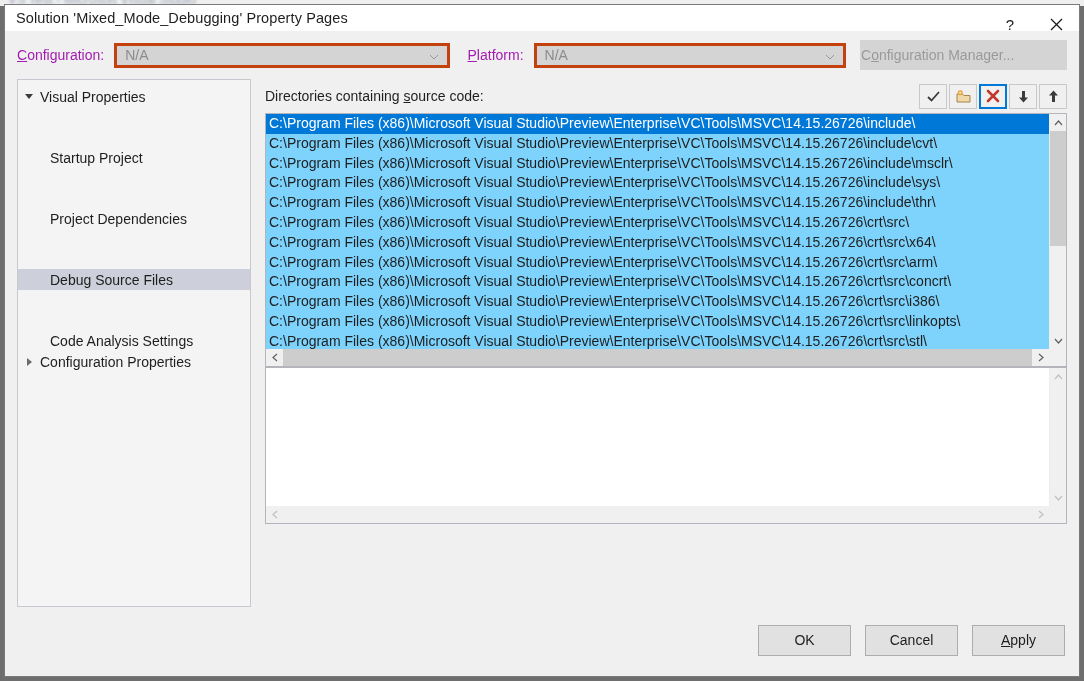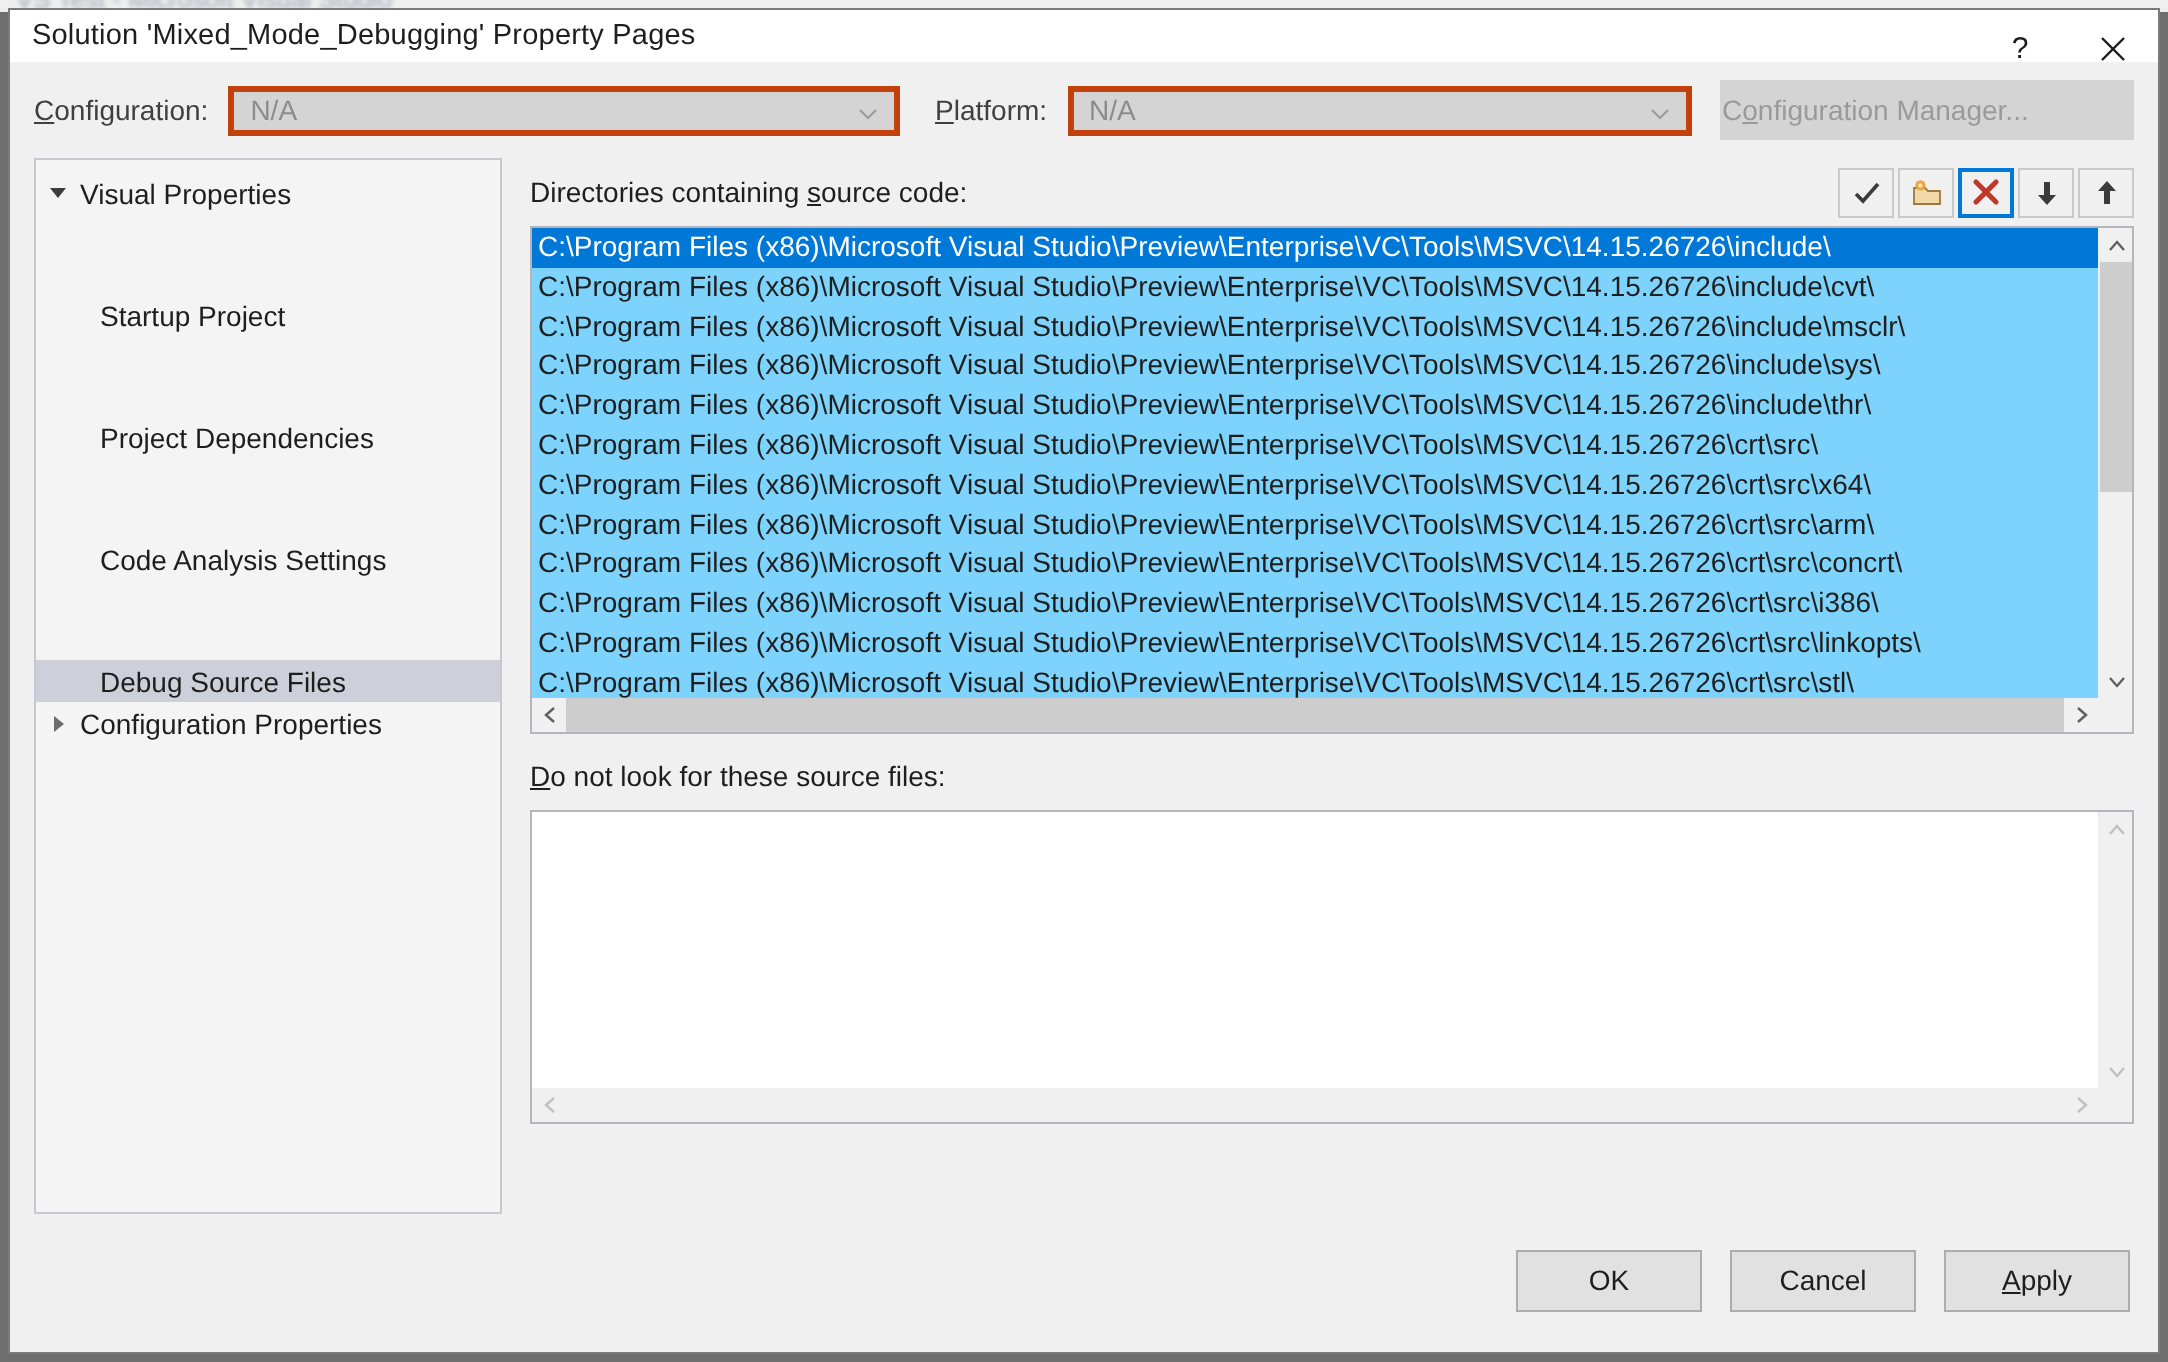--- a/index.html
+++ b/index.html
@@ -83,21 +83,21 @@
   .config-row {
     height: 48px;
     flex: 0 0 auto;
     display: flex;
     align-items: center;
     padding: 0 12px;
     box-sizing: border-box;
   }
   .field-label {
     font-size: 14px;
-    color: #404040;
+    color: #a21caf;
     white-space: nowrap;
   }
   .field-label u { text-decoration: underline; }
   .combo {
     height: 25px;
     background: #d4d4d4;
     border: 3px solid #c2410c;
     box-sizing: border-box;
     display: flex;
     align-items: center;
@@ -407,25 +407,25 @@
               <span class="tri-down"></span>
             </span>
             <span style="margin-left: 4px;">Visual Properties</span>
           </div>
           <div class="tree-item child">
             <span style="margin-left: 0px;">Startup Project</span>
           </div>
           <div class="tree-item child">
             <span style="margin-left: 0px;">Project Dependencies</span>
           </div>
+          <div class="tree-item child selected">
+            <span style="margin-left: 0px;">Debug Source Files</span>
+          </div>
           <div class="tree-item child">
             <span style="margin-left: 0px;">Code Analysis Settings</span>
-          </div>
-          <div class="tree-item child selected">
-            <span style="margin-left: 0px;">Debug Source Files</span>
           </div>
           <div class="tree-item">
             <span class="tw">
               <span class="tri-right"></span>
             </span>
             <span style="margin-left: 4px;">Configuration Properties</span>
           </div>
         </div>
 
       <div class="pane">
@@ -508,23 +508,20 @@
             <div class="h-thumb" style="left:17px;right:17px;"></div>
             <div class="sb-btn right">
               <svg width="6" height="9" viewBox="0 0 6 9">
                   <path d="M1 1 L5 4.5 L1 8" fill="none" stroke="currentColor" stroke-width="1.2"></path>
                 </svg>
             </div>
           </div>
           <div class="sb-corner"></div>
         </div>
 
-        <div class="excl-label">
-          <span class="section-label"><u>D</u>o not look for these source files:</span>
-        </div>
 
         <div class="textarea-box">
           <div class="list-rows" id="excl-rows"></div>
 
           <div class="vscroll">
             <div class="sb-btn up dim">
               <svg width="9" height="6" viewBox="0 0 9 6">
                   <path d="M1 5 L4.5 1 L8 5" fill="none" stroke="currentColor" stroke-width="1.2"></path>
                 </svg>
             </div>

